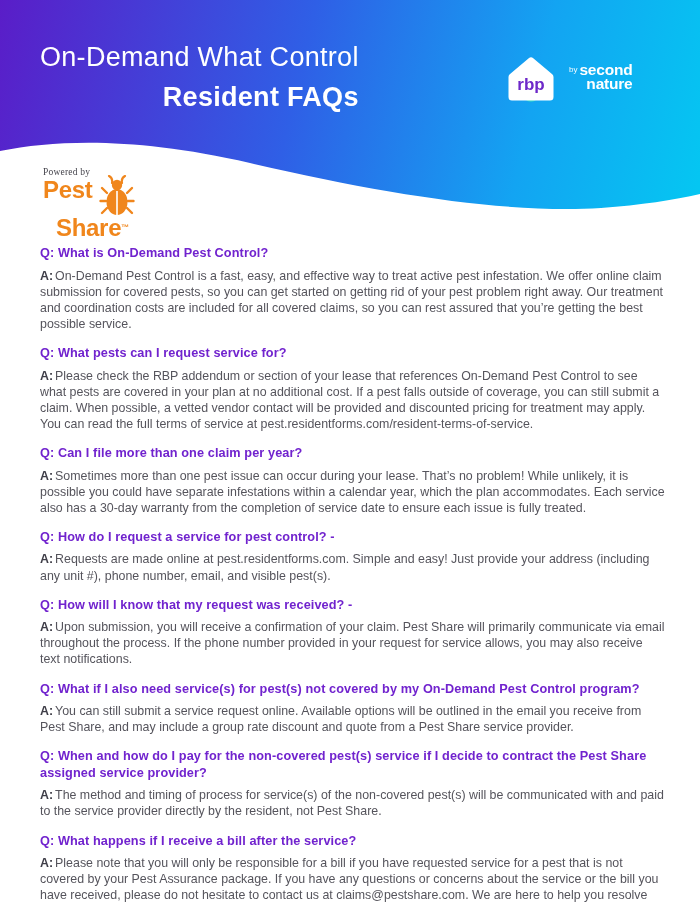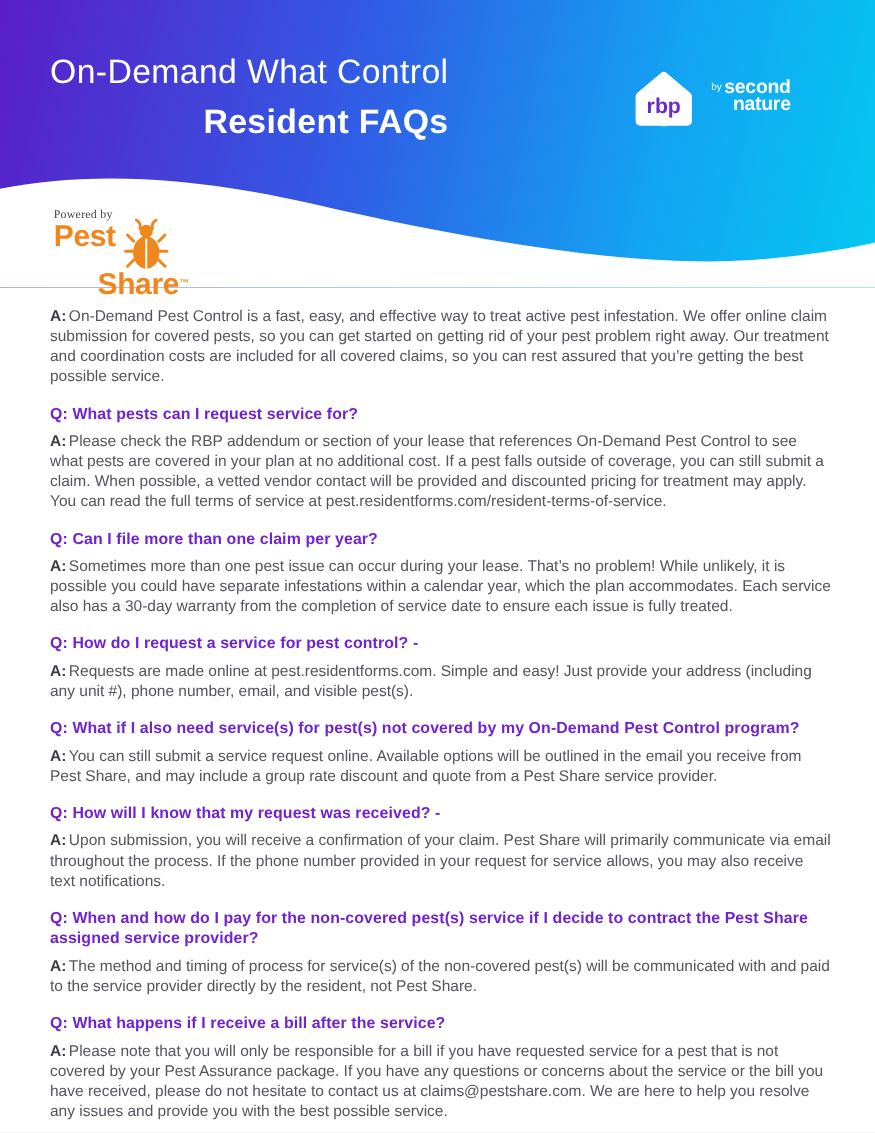--- a/index.html
+++ b/index.html
@@ -36,21 +36,21 @@
   .sn { display:flex; margin-left:7px; color:#fff; }
   .sn .by { font-size:8px; margin-top:15px; margin-right:2px; opacity:.95; }
   .sn-lines { font-size:15.5px; font-weight:700; line-height:13.5px; text-align:right; letter-spacing:-.2px; margin-top:13px; }
 
   
   .powered { position:absolute; top:167px; left:43px; z-index:3; }
   .pb-label { display:block; font-size:9.5px; color:var(--powered-label,#44434b); letter-spacing:.2px;font-family:Liberation Serif, serif; }
   .ps-line1 { display:flex; align-items:flex-start; margin-top:3px; }
   .ps-word { font-size:24px; font-weight:700; color:var(--orange,#f0861c); line-height:20px; letter-spacing:-.3px; }
   .bug { margin-left:6px; margin-top:-5px; }
-  .ps-line2 { margin-left:35px; margin-top:1px; }
+  .ps-line2 { margin-left:13px; margin-top:1px; }
   .ps-line2 .tm { font-size:8px; vertical-align:super; color:var(--orange,#f0861c); font-weight:700; }
 
   
   .content { position:absolute; top:245px; left:40px; width:625px; }
   .faq h3 {
     margin:13px 0 6px; font-size:12.7px; font-weight:700;
     color:var(--heading-purple,#7123ce); line-height:1.3; letter-spacing:.1px;
   }
   .faq:first-child h3 { margin-top:0; }
   .faq p { margin:0; font-size:12.4px; color:var(--body-gray,#55545c); line-height:1.3; }
@@ -107,41 +107,42 @@
         <path d="M18,16 L18,40" stroke="#ffffff" stroke-width="1.6"></path>
       </svg>
     </div>
     <div class="ps-line2">
       <span class="ps-word">Share</span><span class="tm">™</span>
     </div>
   </div>
 
   <main class="content">
     <section class="faq">
+      <h3>Q: What is On-Demand Pest Control?</h3>
       <p><span class="ap">A:</span><span>On-Demand Pest Control is a fast, easy, and effective way to treat active pest infestation. We offer online claim submission for covered pests, so you can get started on getting rid of your pest problem right away. Our treatment and coordination costs are included for all covered claims, so you can rest assured that you’re getting the best possible service.</span></p>
     </section>
     <section class="faq">
       <h3>Q: What pests can I request service for?</h3>
       <p><span class="ap">A:</span><span>Please check the RBP addendum or section of your lease that references On-Demand Pest Control to see what pests are covered in your plan at no additional cost. If a pest falls outside of coverage, you can still submit a claim. When possible, a vetted vendor contact will be provided and discounted pricing for treatment may apply. You can read the full terms of service at pest.residentforms.com/resident-terms-of-service.</span></p>
     </section>
     <section class="faq">
       <h3>Q: Can I file more than one claim per year?</h3>
       <p><span class="ap">A:</span><span>Sometimes more than one pest issue can occur during your lease. That’s no problem! While unlikely, it is possible you could have separate infestations within a calendar year, which the plan accommodates. Each service also has a 30-day warranty from the completion of service date to ensure each issue is fully treated.</span></p>
     </section>
     <section class="faq">
       <h3>Q: How do I request a service for pest control? -</h3>
       <p><span class="ap">A:</span><span>Requests are made online at pest.residentforms.com. Simple and easy! Just provide your address (including any unit #), phone number, email, and visible pest(s).</span></p>
     </section>
     <section class="faq">
+      <h3>Q: How will I know that my request was received? -</h3>
+      <p><span class="ap">A:</span><span>Upon submission, you will receive a confirmation of your claim. Pest Share will primarily communicate via email throughout the process. If the phone number provided in your request for service allows, you may also receive text notifications.</span></p>
+    </section>
+    <section class="faq">
       <h3>Q: What if I also need service(s) for pest(s) not covered by my On-Demand Pest Control program?</h3>
       <p><span class="ap">A:</span><span>You can still submit a service request online. Available options will be outlined in the email you receive from Pest Share, and may include a group rate discount and quote from a Pest Share service provider.</span></p>
-    </section>
-    <section class="faq">
-      <h3>Q: How will I know that my request was received? -</h3>
-      <p><span class="ap">A:</span><span>Upon submission, you will receive a confirmation of your claim. Pest Share will primarily communicate via email throughout the process. If the phone number provided in your request for service allows, you may also receive text notifications.</span></p>
     </section>
     <section class="faq">
       <h3>Q: When and how do I pay for the non-covered pest(s) service if I decide to contract the Pest Share assigned service provider?</h3>
       <p><span class="ap">A:</span><span>The method and timing of process for service(s) of the non-covered pest(s) will be communicated with and paid to the service provider directly by the resident, not Pest Share.</span></p>
     </section>
     <section class="faq">
       <h3>Q: What happens if I receive a bill after the service?</h3>
       <p><span class="ap">A:</span><span>Please note that you will only be responsible for a bill if you have requested service for a pest that is not covered by your Pest Assurance package. If you have any questions or concerns about the service or the bill you have received, please do not hesitate to contact us at claims@pestshare.com. We are here to help you resolve any issues and provide you with the best possible service.</span></p>
     </section>
   </main>

